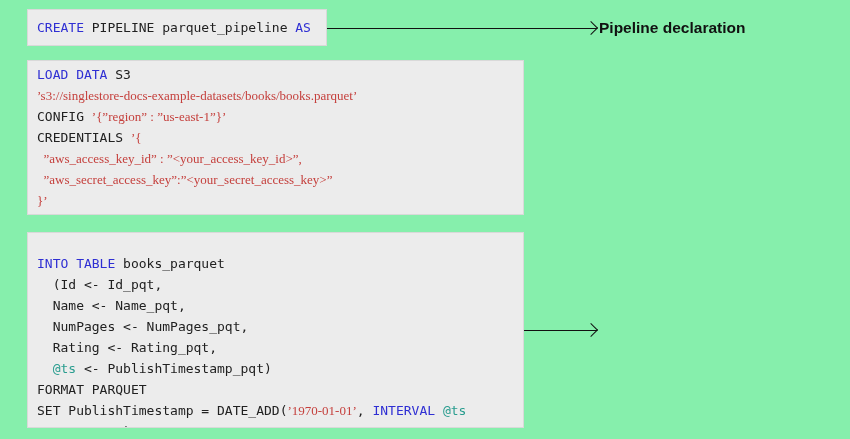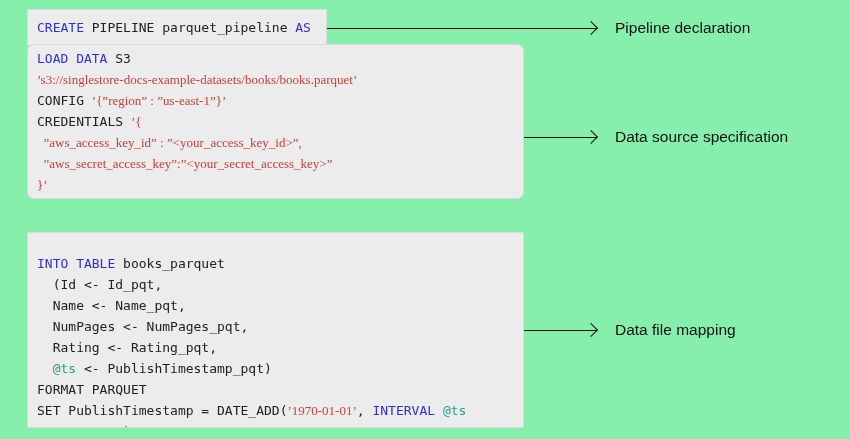--- a/index.html
+++ b/index.html
@@ -13,21 +13,21 @@
   }
   .code-block {
     position: absolute;
     left: 27px;
     background: var(--block-bg, #ececec);
     border: 1px solid var(--block-border, #d9d9d9);
     box-sizing: border-box;
     overflow: hidden;
   }
   #block-0 { top: 9px;   width: 300px; height: 37px;  padding: 7px 9px; }
-  #block-1 { top: 44px;  width: 497px; height: 155px; padding: 3px 9px; border-radius: 7px; }
+  #block-1 { top: 60px;  width: 497px; height: 155px; padding: 3px 9px; }
   #block-2 { top: 232px; width: 497px; height: 196px; padding: 20px 9px; }
   pre.code {
     margin: 0;
     font-family: "DejaVu Sans Mono", "Liberation Mono", monospace;
     font-size: 13px;
     line-height: 21px;
     color: var(--plain, #212121);
     white-space: pre;
   }
   .tok-kw  { color: var(--keyword, #2f2fd3); }
@@ -52,22 +52,22 @@
   #ann-1 .arrow-line, #ann-2 .arrow-line { width: 73px; }
   .arrow-head {
     width: 9px; height: 9px;
     border-top: 1.7px solid var(--arrow, #111111);
     border-right: 1.7px solid var(--arrow, #111111);
     transform: rotate(45deg);
     flex: none;
     margin-left: -11px;
   }
   .ann-label {
-    margin-left: 19px;
-    font-weight: 400;
+    margin-left: 3px;
+    font-weight: 700;
     font-size: 15.5px;
     color: var(--label, #111111);
     white-space: nowrap;
   }
 </style>
 </head>
 <body>
 
 <div class="canvas">
 
@@ -82,25 +82,19 @@
   <div class="code-block" id="block-2">
     <pre class="code"><div class="code-line"><span class="tok-kw">INTO TABLE</span><span class="tok-plain"> books_parquet</span></div><div class="code-line"><span class="tok-plain">  (Id &lt;- Id_pqt,</span></div><div class="code-line"><span class="tok-plain">  Name &lt;- Name_pqt,</span></div><div class="code-line"><span class="tok-plain">  NumPages &lt;- NumPages_pqt,</span></div><div class="code-line"><span class="tok-plain">  Rating &lt;- Rating_pqt,</span></div><div class="code-line"><span class="tok-plain">  </span><span class="tok-var">@ts</span><span class="tok-plain"> &lt;- PublishTimestamp_pqt)</span></div><div class="code-line"><span class="tok-plain">FORMAT PARQUET</span></div><div class="code-line"><span class="tok-plain">SET PublishTimestamp = DATE_ADD(</span><span class="tok-str">’1970-01-01’</span><span class="tok-plain">, </span><span class="tok-kw">INTERVAL</span><span class="tok-plain"> </span><span class="tok-var">@ts</span></div><div class="code-line"><span class="tok-plain">MICROSECOND);</span></div></pre>
   </div>
 
   <div class="annotation" id="ann-0">
     <div class="arrow-line"></div>
     <div class="arrow-head"></div>
     <div class="ann-label">Pipeline declaration</div>
   </div>
 
-  <div class="annotation" id="ann-1">
-    <div class="arrow-line"></div>
-    <div class="arrow-head"></div>
-    <div class="ann-label">Data source specification</div>
-  </div>
 
   <div class="annotation" id="ann-2">
     <div class="arrow-line"></div>
     <div class="arrow-head"></div>
-    <div class="ann-label">Data file mapping</div>
   </div>
 
 </div>
 
 </body></html>

